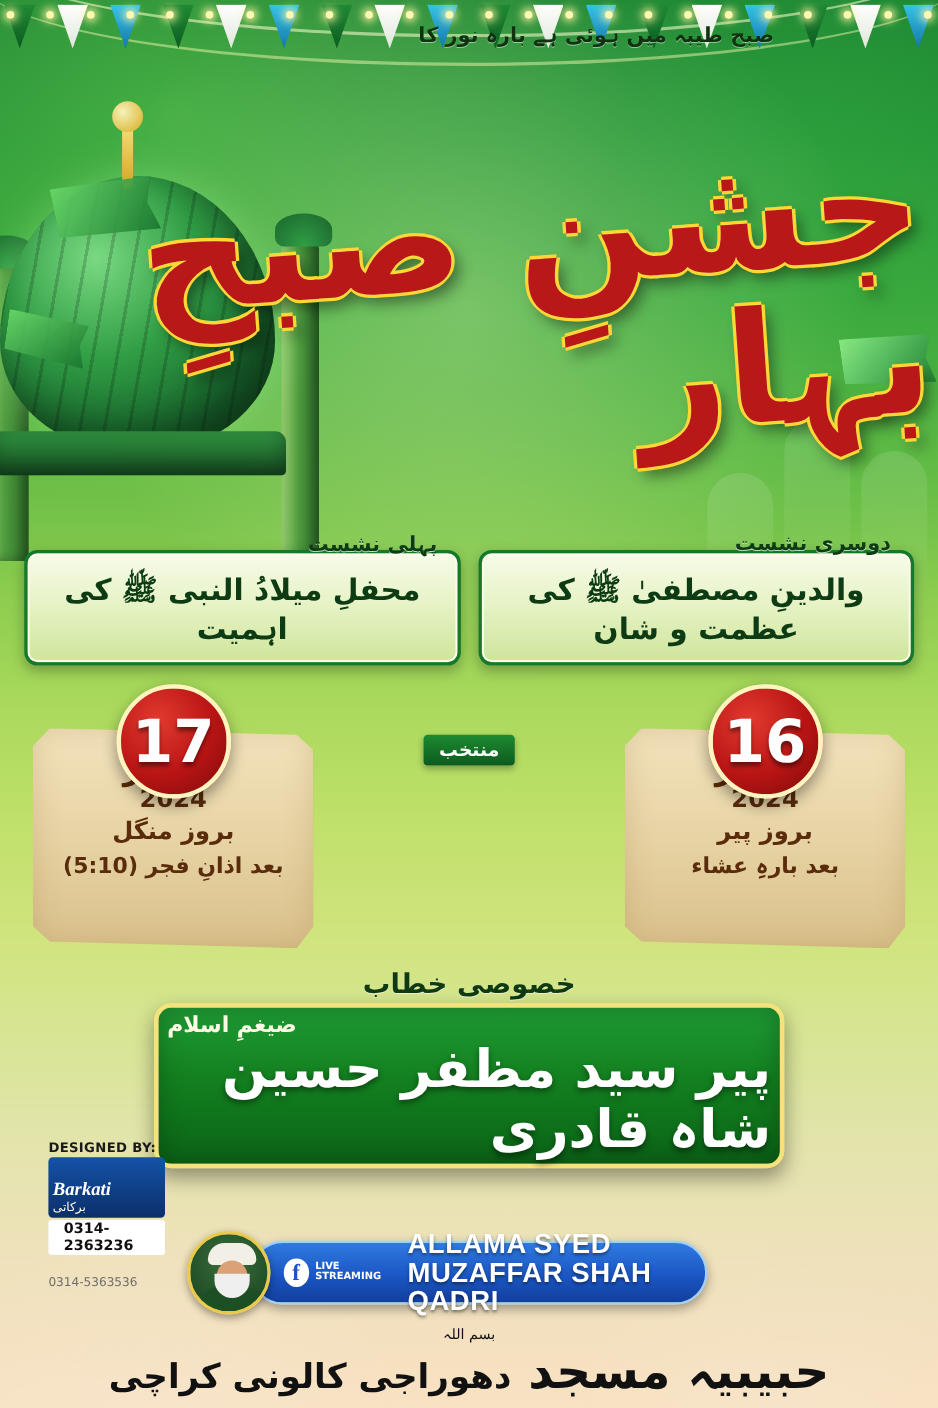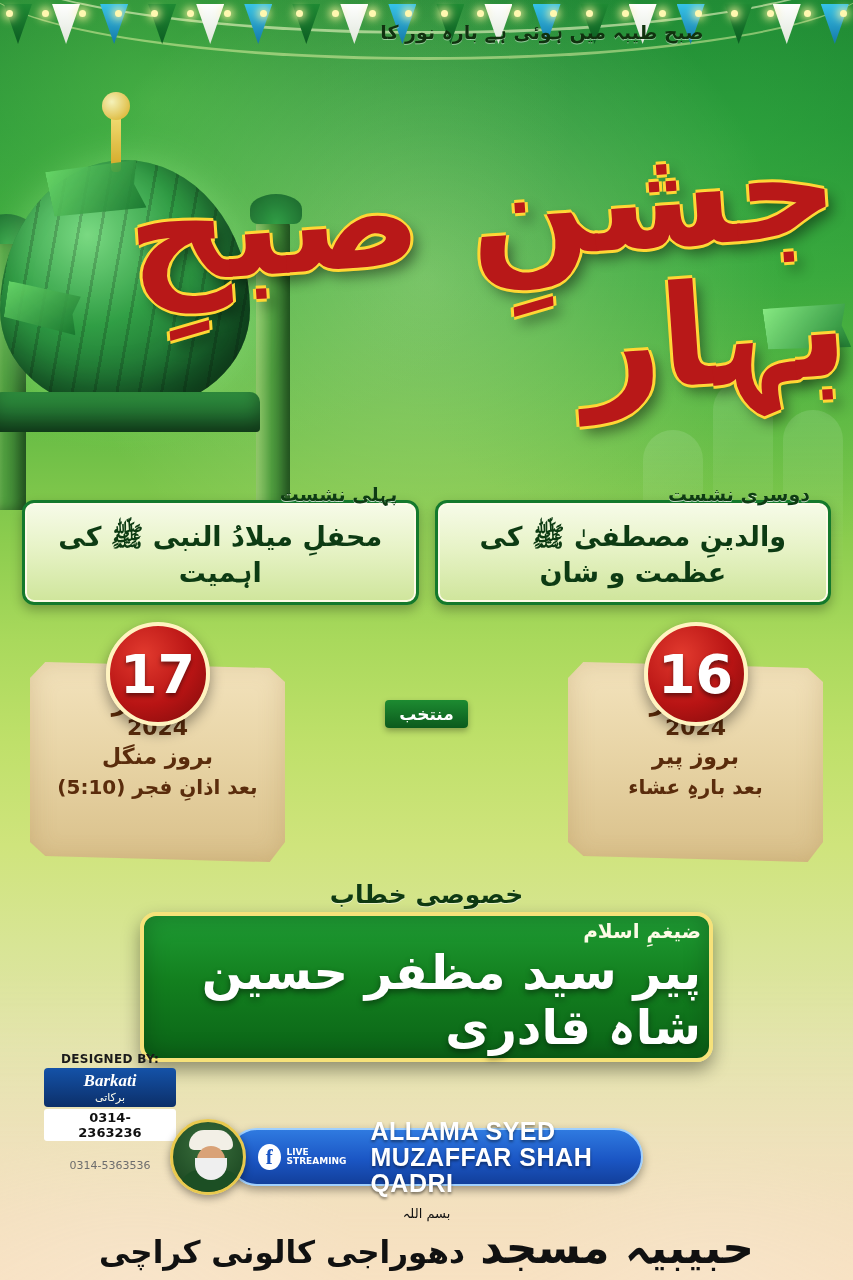--- a/index.html
+++ b/index.html
@@ -273,21 +273,21 @@
     display:flex; align-items:center; justify-content:center;
     color:#fff;
     font-size:54px; font-weight:700;
     text-shadow: 0 3px 4px rgba(0,0,0,.45);
   }
   .date-col { position:relative; width:255px; }
 
   .middle-note {
     position:relative;
     width:180px;
-    margin-top:60px;
+    margin-top:28px;
     text-align:center;
   }
   .middle-note .ribbon {
     display:inline-block;
     direction:rtl;
     background: linear-gradient(180deg,#1d8b31,#0c5a1d);
     color:#fff;
     font-size:17px; font-weight:700;
     padding:4px 14px;
     border-radius:4px;
@@ -308,46 +308,46 @@
     font-size:25px; font-weight:700; color:#0f3a12;
     text-shadow:0 1px 0 rgba(255,255,255,.55);
   }
   .speaker-box {
     position:absolute; top:912px; left:140px; right:140px;
     height:150px;
     border-radius:16px;
     background: linear-gradient(180deg,#1f9c34 0%, #13801f 45%, #0b6417 100%);
     border:4px solid #f6e27a;
     box-shadow: 0 8px 18px rgba(0,0,0,.38), inset 0 0 24px rgba(0,0,0,.25);
-    display:flex; flex-direction:column; align-items:flex-end; justify-content:center;
+    display:flex; flex-direction:column; align-items:flex-start; justify-content:center;
     padding:8px;
   }
   .speaker-box .sub {
     direction:rtl; color:#fdfbe6; font-size:20px; font-weight:700;
   }
   .speaker-box .name {
     direction:rtl; color:#ffffff; font-size:48px; font-weight:700;
     line-height:1.15; margin-top:2px;
     text-shadow: 0 3px 6px rgba(0,0,0,.45);
   }
 
   
   .designer {
     position:absolute; left:44px; bottom:108px;
-    width:132px;
-    text-align:center;
+    width:106px;
+    text-align:left;
   }
   .designer .lbl {
     font-size:12px; font-weight:700; color:#1a1a1a; letter-spacing:.3px;
   }
   .designer .card {
     margin-top:2px;
     background: linear-gradient(180deg,#1452a8,#0c2f69);
     border-radius:4px;
-    padding:3px 4px 3px;
+    padding:19px 4px 3px;
   }
   .designer .brand {
     color:#fff; font-size:17px; font-style:italic; font-weight:700;
     font-family:"Liberation Serif", serif;
   }
   .designer .brand-ur { color:#ffe; font-size:11px; direction:rtl; }
   .designer .phone {
     margin-top:2px; font-size:13px; font-weight:700; color:#111;
     background:#fff; border-radius:3px; padding:1px 14px;
   }

